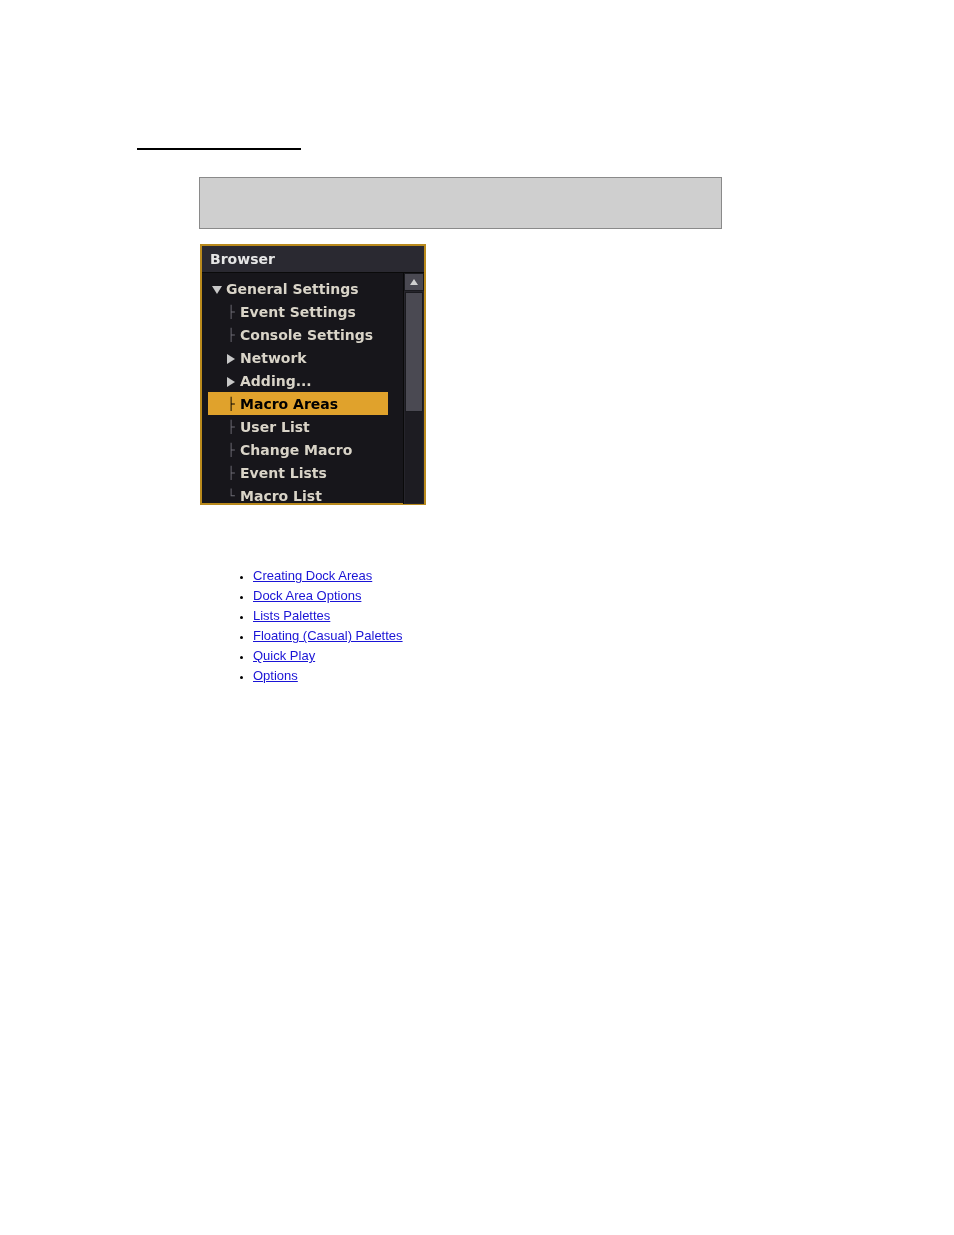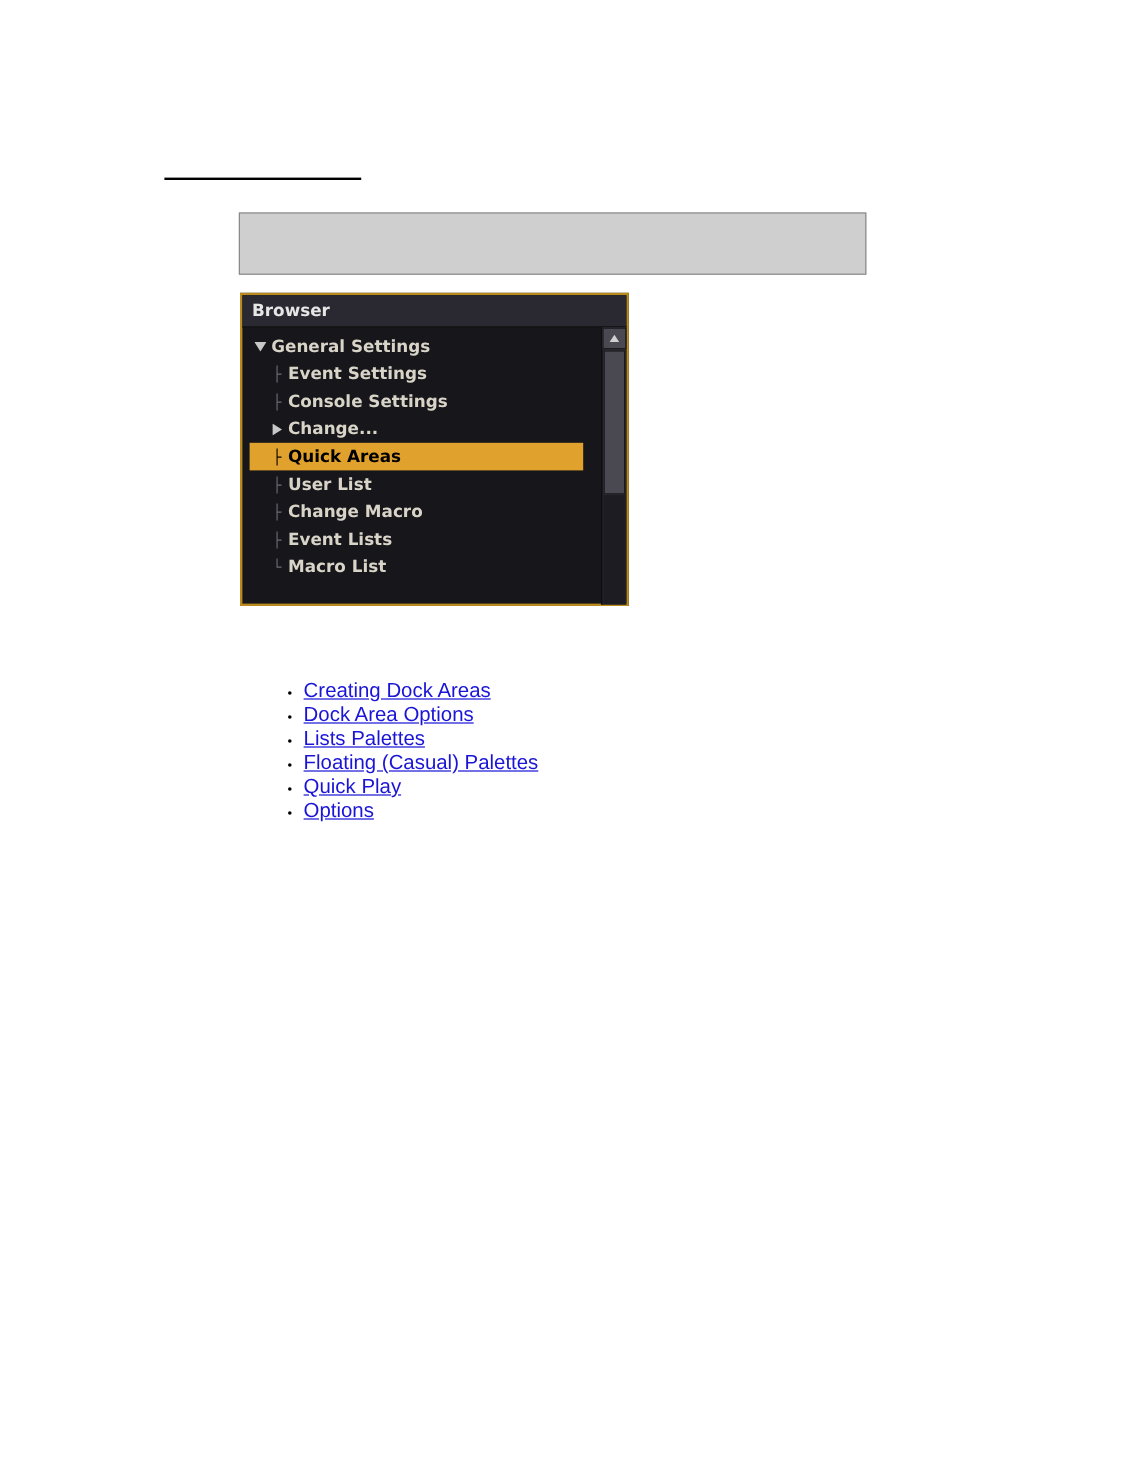--- a/index.html
+++ b/index.html
@@ -31,21 +31,21 @@
     height: 50px;
     background: #cfcfcf;
     border: 1px solid #8a8a8a;
   }
 
   
   .browser-panel {
     position: absolute;
     left: 200px;
     top: 244px;
-    width: 324px;
+    width: 226px;
     height: 261px;
     background: #17161b;
     border: 2px solid #b98a1d;
     box-sizing: border-box;
     font-family: "DejaVu Sans", "Segoe UI", Arial, sans-serif;
   }
   .panel-header {
     height: 26px;
     background: #2a2931;
     border-bottom: 1px solid #0a0a0a;
@@ -133,21 +133,21 @@
     border: 1px solid #1a1a1f;
     box-sizing: border-box;
   }
   .link-list {
     position: absolute;
     left: 225px;
     top: 566px;
     list-style: disc;
     margin: 0;
     padding: 0 0 0 28px;
-    font-size: 17px;
+    font-size: 13px;
     line-height: 20px;
   }
   .link-list li::marker {
     color: #000;
     font-size: 11px;
   }
   .blue-link {
     color: #1a14d6;
     text-decoration: underline;
     cursor: pointer;
@@ -179,35 +179,44 @@
           <span class="branch">├</span>
           <span class="tree-label">Event Settings</span>
         </div>
 
         <div class="tree-row child">
           <span class="indent0"></span>
           <span class="branch">├</span>
           <span class="tree-label">Console Settings</span>
         </div>
 
-
         <div class="tree-row child">
           <span class="indent0"></span>
           <span class="toggle">
             <svg width="8" height="10">
                 <polygon points="0,0 8,5 0,10" fill="#c8c8c8"></polygon>
               </svg>
           </span>
-          <span class="tree-label">Change...</span>
+          <span class="tree-label">Network</span>
+        </div>
+
+        <div class="tree-row child">
+          <span class="indent0"></span>
+          <span class="toggle">
+            <svg width="8" height="10">
+                <polygon points="0,0 8,5 0,10" fill="#c8c8c8"></polygon>
+              </svg>
+          </span>
+          <span class="tree-label">Adding...</span>
         </div>
 
         <div class="tree-row child selected">
           <span class="indent0"></span>
           <span class="branch">├</span>
-          <span class="tree-label">Quick Areas</span>
+          <span class="tree-label">Macro Areas</span>
         </div>
 
         <div class="tree-row child">
           <span class="indent0"></span>
           <span class="branch">├</span>
           <span class="tree-label">User List</span>
         </div>
 
         <div class="tree-row child">
           <span class="indent0"></span>

